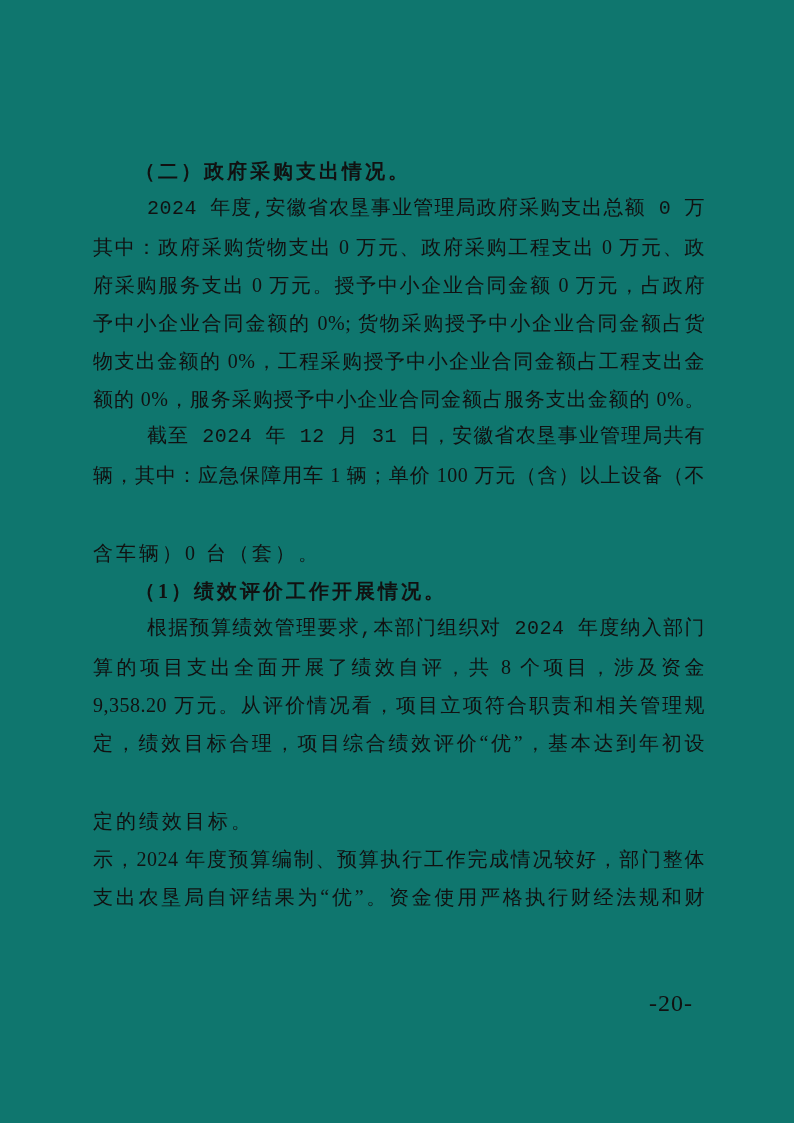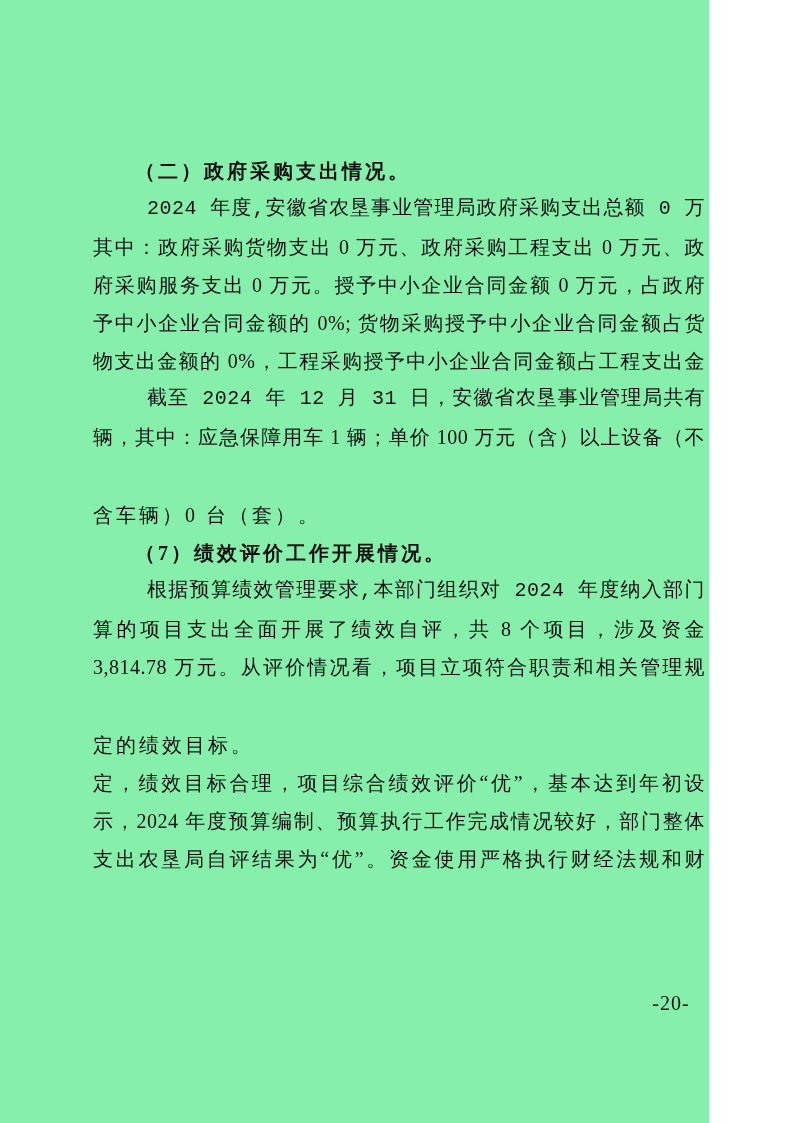--- a/index.html
+++ b/index.html
@@ -4,22 +4,22 @@
 <style>
   * { margin: 0; padding: 0; box-sizing: border-box; }
   html, body { background: #ffffff; }
   body {
     width: 794px; height: 1123px;
     font-family: "Liberation Serif", "DejavU Serif", serif;
     color: #111111;
   }
   .page {
     position: relative;
-    width: 709px; height: 1123px;
-    background: #86efac;
+    width: 794px; height: 1123px;
+    background: #0f766e;
     overflow: hidden;
     font-family: "Liberation Serif", "DejaVu Serif", serif;
   }
   .textblock {
     position: absolute;
     left: 93px; top: 152px; width: 612px;
   }
   .line {
     height: 38px;
     line-height: 38px;
@@ -47,42 +47,43 @@
     letter-spacing: 3px;
     white-space: nowrap;
     margin-top: 40px;
   }
   .pagenum {
     position: absolute;
     left: 640px; top: 991px;
     width: 62px; height: 24px;
     line-height: 24px;
     text-align: center;
-    font-size: 20px;
+    font-size: 24px;
     letter-spacing: 1px;
     color: #111111;
   }
 </style>
 </head>
 <body>
 
 <div class="page">
   <div class="textblock">
     <div class="line l-heading">（二）政府采购支出情况。</div>
     <div class="line l-first">2024 年度,安徽省农垦事业管理局政府采购支出总额 0 万元，</div>
     <div class="line l-body">其中：政府采购货物支出 0 万元、政府采购工程支出 0 万元、政</div>
     <div class="line l-body">府采购服务支出 0 万元。授予中小企业合同金额 0 万元，占政府</div>
     <div class="line l-body">予中小企业合同金额的 0%; 货物采购授予中小企业合同金额占货</div>
     <div class="line l-body">物支出金额的 0%，工程采购授予中小企业合同金额占工程支出金</div>
+    <div class="line l-body">额的 0%，服务采购授予中小企业合同金额占服务支出金额的 0%。</div>
     <div class="line l-first">截至 2024 年 12 月 31 日，安徽省农垦事业管理局共有车辆 1</div>
     <div class="line l-body">辆，其中：应急保障用车 1 辆；单价 100 万元（含）以上设备（不</div>
     <div class="line l-end">含车辆）0 台（套）。</div>
-    <div class="line l-heading">（7）绩效评价工作开展情况。</div>
+    <div class="line l-heading">（1）绩效评价工作开展情况。</div>
     <div class="line l-first">根据预算绩效管理要求,本部门组织对 2024 年度纳入部门预</div>
     <div class="line l-body">算的项目支出全面开展了绩效自评，共 8 个项目，涉及资金</div>
-    <div class="line l-body">3,814.78 万元。从评价情况看，项目立项符合职责和相关管理规</div>
+    <div class="line l-body">9,358.20 万元。从评价情况看，项目立项符合职责和相关管理规</div>
+    <div class="line l-body">定，绩效目标合理，项目综合绩效评价“优”，基本达到年初设</div>
     <div class="line l-end">定的绩效目标。</div>
-    <div class="line l-body">定，绩效目标合理，项目综合绩效评价“优”，基本达到年初设</div>
     <div class="line l-body">示，2024 年度预算编制、预算执行工作完成情况较好，部门整体</div>
     <div class="line l-body">支出农垦局自评结果为“优”。资金使用严格执行财经法规和财</div>
   </div>
   <div class="pagenum">-20-</div>
 </div>
 
 </body></html>

